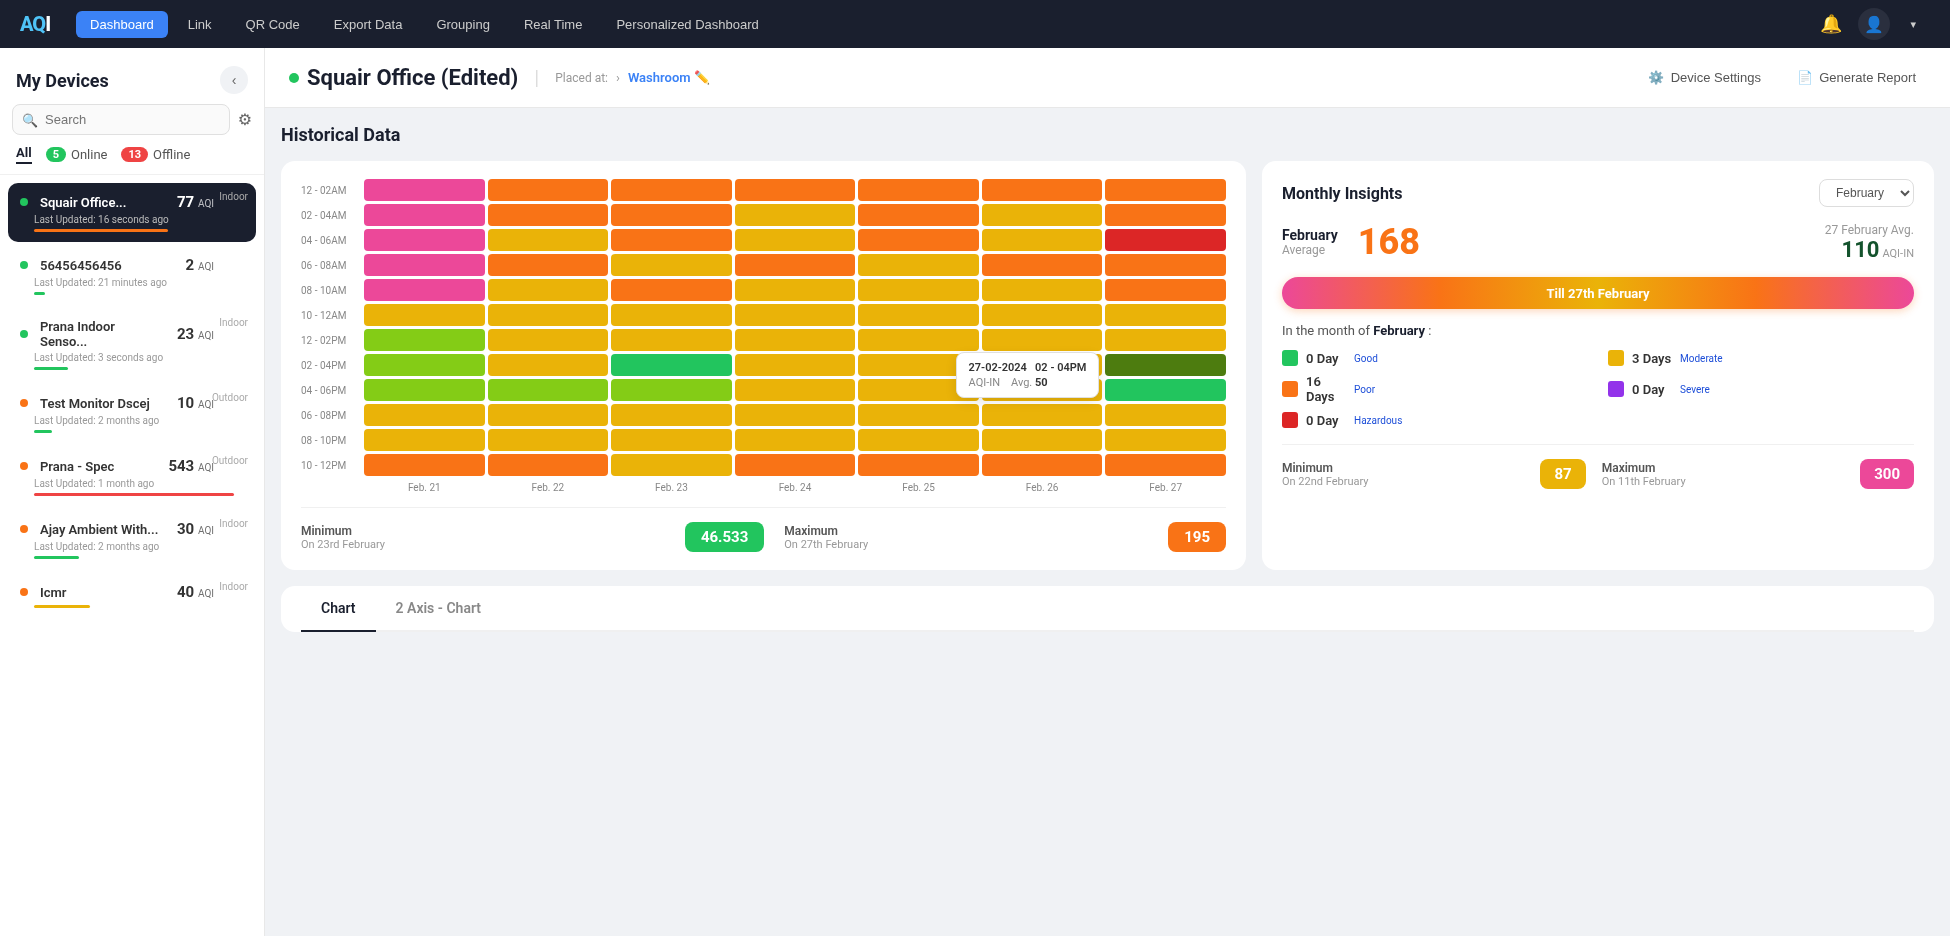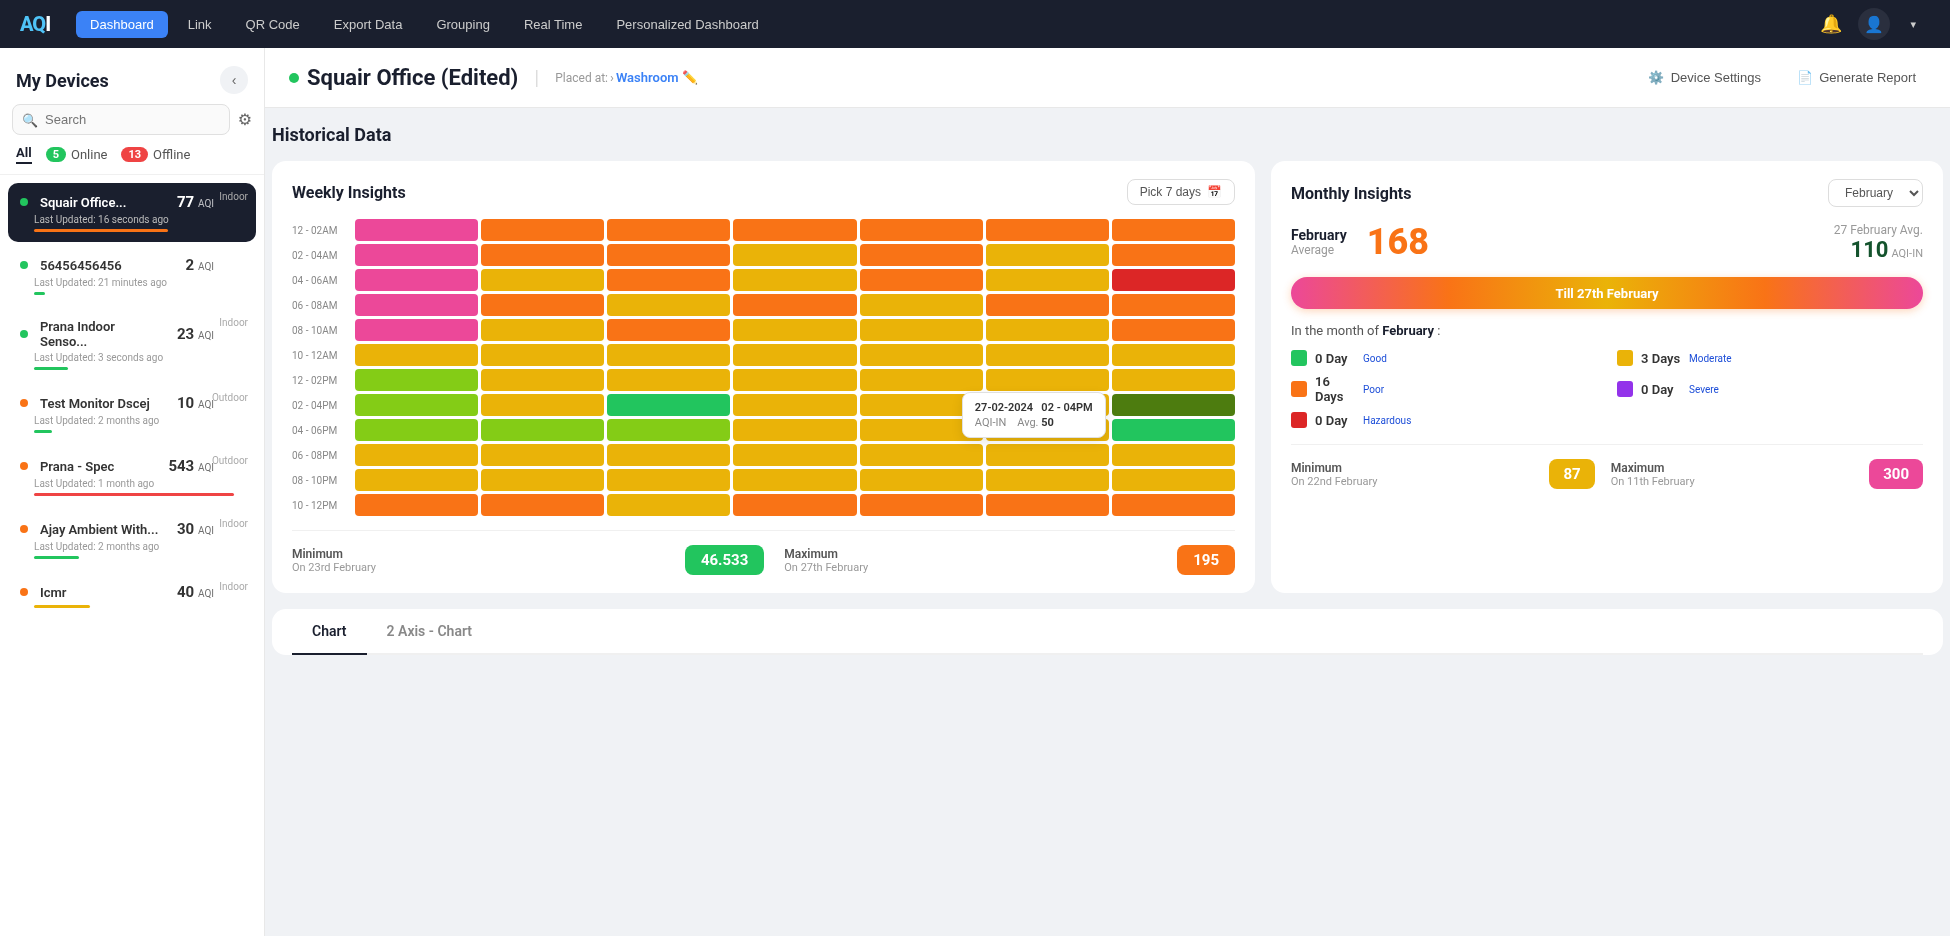--- a/index.html
+++ b/index.html
@@ -264,20 +264,21 @@
       background: #22c55e;
     }
     .separator {
       color: #ddd;
       margin: 0 16px;
       font-size: 20px;
     }
     .placed-at {
       display: flex;
       align-items: center;
+      gap: 6px;
       color: #666;
       font-size: 13px;
     }
     .placed-label { font-size: 12px; color: #999; }
     .placed-location {
       color: #3b82f6;
       font-weight: 600;
       display: flex;
       align-items: center;
       gap: 4px;
@@ -295,21 +296,21 @@
       color: #555;
       background: transparent;
       border: none;
       cursor: pointer;
       font-size: 13px;
       padding: 6px 10px;
     }
 
     
     .historical-section {
-      padding: 16px 7px;
+      padding: 16px 16px;
       background: #f0f2f5;
     }
     .section-title {
       font-size: 18px;
       font-weight: 700;
       color: #1a1f2e;
       margin-bottom: 16px;
     }
 
     
@@ -712,27 +713,20 @@
         </button>
       </div>
     </div>
 
     <div class="historical-section">
       <div class="section-title">Historical Data</div>
 
       <div class="insights-row">
 
         <div class="weekly-panel">
-          <div class="panel-header">
-            <div class="panel-title">Weekly Insights</div>
-            <button class="pick-btn">
-              <span>Pick 7 days</span>
-              <span>📅</span>
-            </button>
-          </div>
 
           <div class="heatmap-container">
             <div class="heatmap-labels" id="heatmap-labels">
                 <div class="heatmap-label">12 - 02AM</div>
                 <div class="heatmap-label">02 - 04AM</div>
                 <div class="heatmap-label">04 - 06AM</div>
                 <div class="heatmap-label">06 - 08AM</div>
                 <div class="heatmap-label">08 - 10AM</div>
                 <div class="heatmap-label">10 - 12AM</div>
                 <div class="heatmap-label">12 - 02PM</div>
@@ -827,20 +821,29 @@
                   <div class="heat-cell" style="background: rgb(234, 179, 8);"></div>
                   <div class="heat-cell" style="background: rgb(234, 179, 8);"></div>
                   <div class="heat-cell" style="background: rgb(249, 115, 22);"></div>
                   <div class="heat-cell" style="background: rgb(249, 115, 22);"></div>
                   <div class="heat-cell" style="background: rgb(234, 179, 8);"></div>
                   <div class="heat-cell" style="background: rgb(249, 115, 22);"></div>
                   <div class="heat-cell" style="background: rgb(249, 115, 22);"></div>
                   <div class="heat-cell" style="background: rgb(249, 115, 22);"></div>
                   <div class="heat-cell" style="background: rgb(249, 115, 22);"></div>
                 </div>
+              <div class="heatmap-col-labels" id="heatmap-col-labels">
+                  <div class="col-label">Feb. 21</div>
+                  <div class="col-label">Feb. 22</div>
+                  <div class="col-label">Feb. 23</div>
+                  <div class="col-label">Feb. 24</div>
+                  <div class="col-label">Feb. 25</div>
+                  <div class="col-label">Feb. 26</div>
+                  <div class="col-label">Feb. 27</div>
+                </div>
             </div>
           </div>
 
           <div class="stats-row">
             <div class="stat-item">
               <div class="stat-label">Minimum</div>
               <div class="stat-sublabel">On 23rd February</div>
             </div>
             <div class="stat-value stat-green">46.533</div>
             <div class="stat-item">

